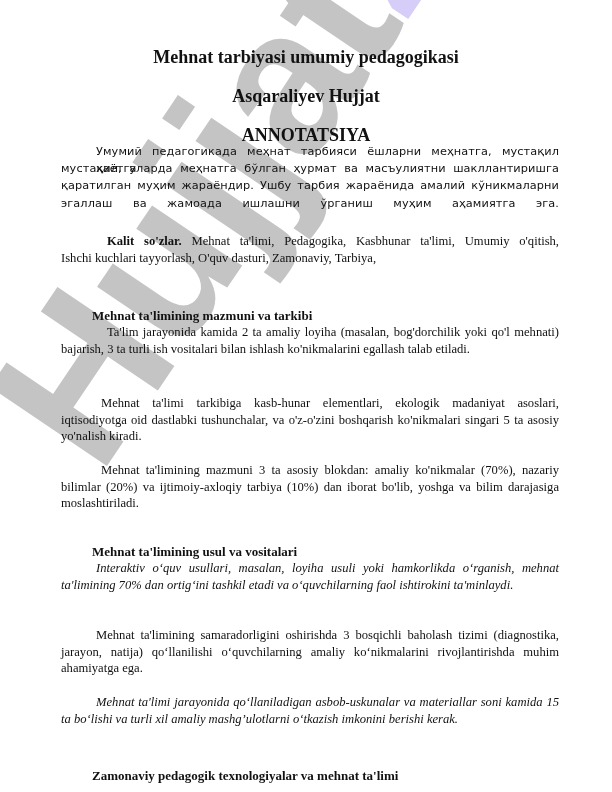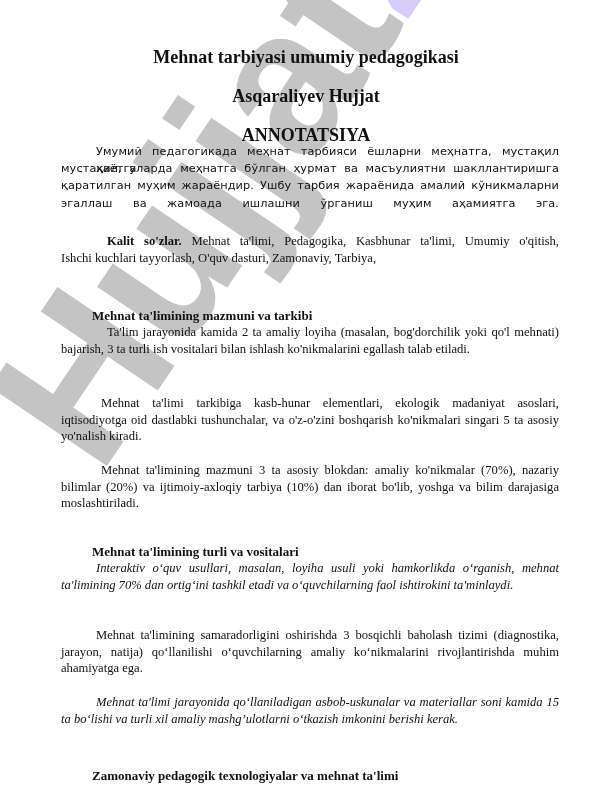--- a/index.html
+++ b/index.html
@@ -56,21 +56,21 @@
     <div>
       <div class="para justify-all" style="top:233px; padding-left:46px; width:452px;"><b>Kalit so'zlar.</b><span> Mehnat ta'limi, Pedagogika, Kasbhunar ta'limi, Umumiy o'qitish,</span></div>
       <div class="para" style="top:250px;">Ishchi kuchlari tayyorlash,  O'quv dasturi,  Zamonaviy,  Tarbiya,</div>
     </div>
 
     <div class="heading" style="top:308px;">Mehnat ta'limining mazmuni va tarkibi</div>
     <div class="para" style="top:324px; text-indent:46px;">Ta'lim jarayonida kamida 2 ta amaliy loyiha (masalan, bog'dorchilik yoki qo'l mehnati)  bajarish, 3 ta turli ish vositalari bilan ishlash ko'nikmalarini egallash talab etiladi.</div>
     <div class="para" style="top:395px; text-indent:40px;">Mehnat ta'limi tarkibiga kasb-hunar elementlari, ekologik madaniyat asoslari, iqtisodiyotga oid dastlabki tushunchalar,  va o'z-o'zini boshqarish ko'nikmalari singari  5 ta asosiy yo'nalish kiradi.</div>
     <div class="para" style="top:462px; text-indent:40px;">Mehnat ta'limining mazmuni 3 ta asosiy blokdan: amaliy ko'nikmalar (70%), nazariy bilimlar (20%) va ijtimoiy-axloqiy tarbiya (10%) dan iborat bo'lib, yoshga va bilim darajasiga moslashtiriladi.</div>
 
-    <div class="heading" style="top:544px;">Mehnat ta'limining turli va vositalari</div>
+    <div class="heading" style="top:544px;">Mehnat ta'limining usul va vositalari</div>
     <div class="para" style="top:560px; text-indent:35px;font-style:italic;">Interaktiv o‘quv usullari, masalan, loyiha usuli yoki hamkorlikda o‘rganish, mehnat ta'limining 70% dan ortig‘ini tashkil etadi va o‘quvchilarning faol ishtirokini ta'minlaydi.</div>
     <div class="para" style="top:627px; text-indent:35px;">Mehnat ta'limining samaradorligini oshirishda 3 bosqichli baholash tizimi (diagnostika, jarayon, natija) qo‘llanilishi o‘quvchilarning amaliy ko‘nikmalarini rivojlantirishda muhim ahamiyatga ega.</div>
     <div class="para" style="top:694px; text-indent:35px;font-style:italic;">Mehnat ta'limi jarayonida qo‘llaniladigan asbob-uskunalar va materiallar soni kamida 15 ta bo‘lishi va turli xil amaliy mashg’ulotlarni o‘tkazish imkonini berishi kerak.</div>
 
     <div class="heading" style="top:768px;">Zamonaviy pedagogik texnologiyalar va mehnat ta'limi</div>
 
   </div>
 </div>
 
 </body></html>

